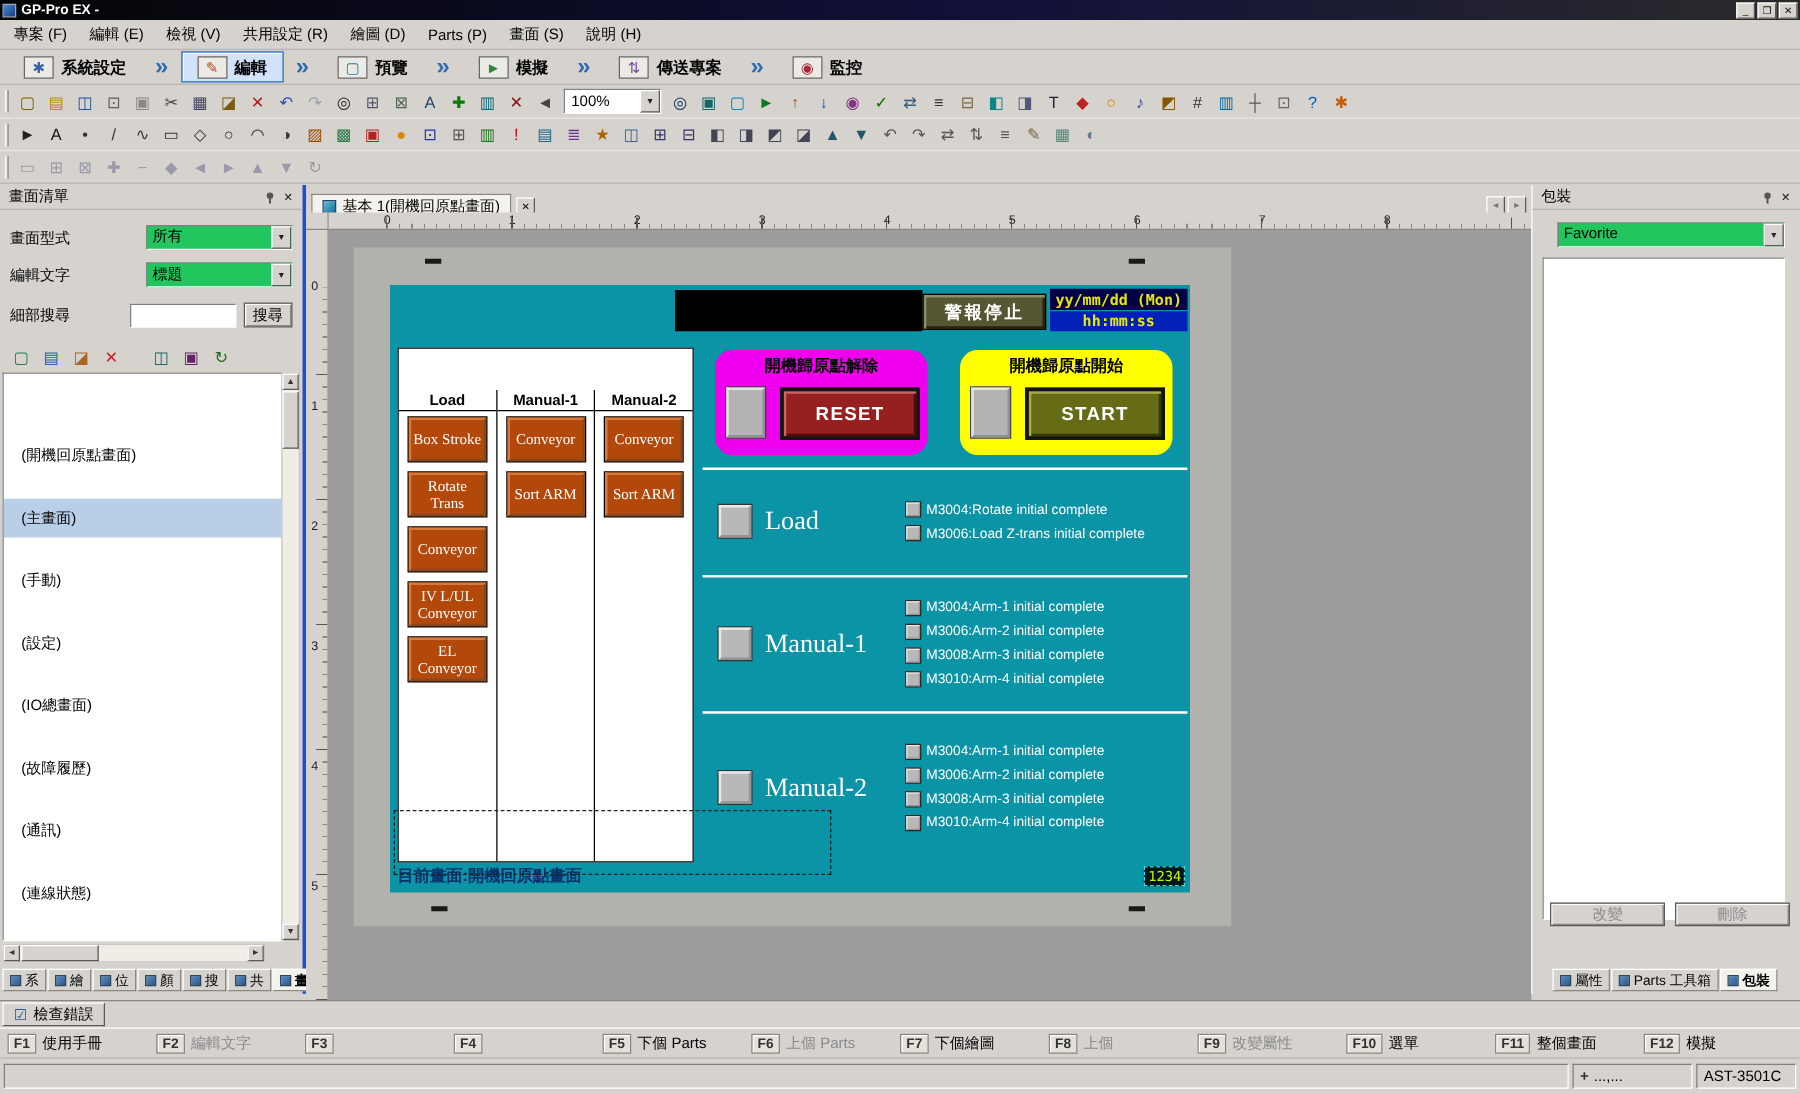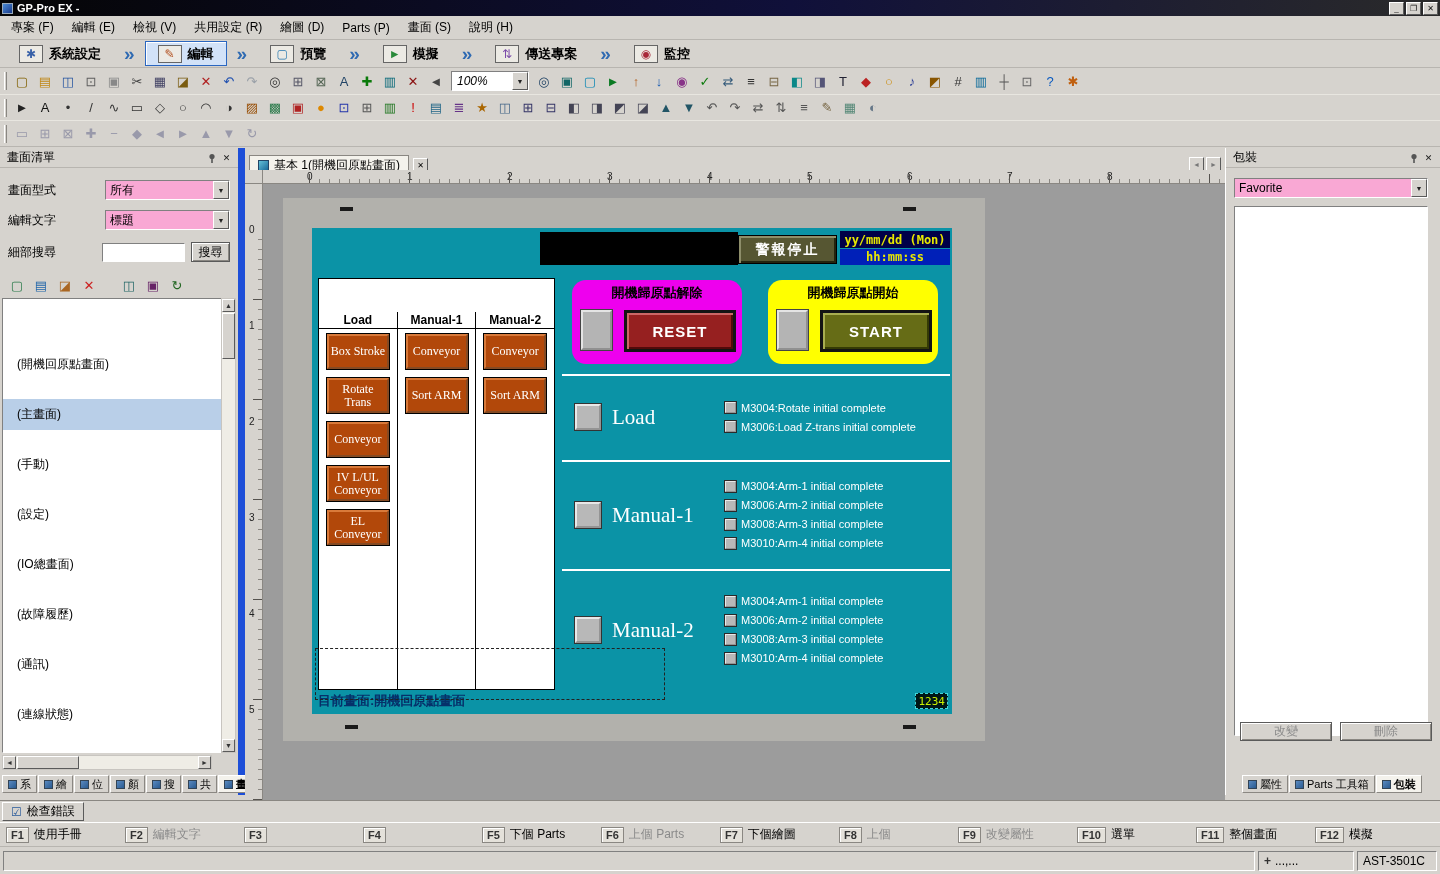--- a/index.html
+++ b/index.html
@@ -27,35 +27,35 @@
 
   
   .toolbar{position:absolute;left:0;width:100%;display:flex;align-items:center;padding-left:2px;}
   .tb1{top:68px;height:26px;}
   .tb2{top:94px;height:26px;border-top:1px solid #e8e6e0;}
   .tb3{top:120px;height:27px;border-top:1px solid #e8e6e0;border-bottom:1px solid #b8b5b0;}
   .grip{width:3px;height:18px;border-left:1px solid #fff;border-right:1px solid #8a8782;margin:0 4px 0 2px;}
   .tb-group{display:flex;gap:1px;align-items:center;}
   .tbtn{width:22px;height:20px;display:flex;align-items:center;justify-content:center;font-size:13px;line-height:1;}
   .zoom-box{display:flex;align-items:center;height:20px;width:78px;background:#fff;border:1px solid;border-color:#808080 #fff #fff #808080;margin:0 4px;}
-  .zoom-box .zv{flex:1;padding-left:5px;font-style:italic;}
+  .zoom-box .zv{flex:1;padding-left:5px;}
   .dd-arrow{width:16px;height:18px;background:#d6d3ce;border:1px solid;border-color:#fff #5a5a5a #5a5a5a #fff;font-size:7px;display:flex;align-items:center;justify-content:center;color:#222;}
 
   
   .panel{position:absolute;top:148px;height:647px;background:#d6d3ce;}
-  .left-panel{left:0;width:245px;border-right:7px solid #1d4ed8;}
+  .left-panel{left:0;width:245px;border-right:3px solid #1d4ed8;}
   .right-panel{left:1225px;width:215px;border-left:1px solid #fff;}
   .panel-title{height:20px;display:flex;align-items:center;padding:0 4px 0 7px;border-bottom:1px solid #b8b5b0;}
   .panel-title .pt-label{flex:1;}
   .pt-btn{width:15px;height:14px;display:flex;align-items:center;justify-content:center;font-size:9px;color:#222;}
 
   .form-row{position:absolute;left:8px;right:8px;height:20px;display:flex;align-items:center;}
   .fr1{top:32px;} .fr2{top:62px;} .fr3{top:94px;}
   .form-row label{width:97px;}
-  .combo{display:flex;height:20px;background:#f9a8d4;border:1px solid;border-color:#808080 #fff #fff #808080;align-items:center;flex:1;}
+  .combo{display:flex;height:20px;background:#22c55e;border:1px solid;border-color:#808080 #fff #fff #808080;flex:1;margin-left:12px;}
   .combo .combo-val{flex:1;padding-left:4px;white-space:nowrap;overflow:hidden;}
   .textbox{width:86px;height:19px;background:#fff;border:1px solid;border-color:#808080 #fff #fff #808080;}
   .btn{background:#d6d3ce;border:1px solid #5a5a5a;box-shadow:inset 1px 1px 0 #fff, inset -1px -1px 0 #8a8782;font-size:12px;}
   .btn-search{width:40px;height:20px;margin-left:6px;}
 
   .slp-tools{position:absolute;left:6px;top:126px;height:22px;display:flex;gap:2px;align-items:center;}
   .slp-tools .tbtn:nth-of-type(5){margin-left:16px;}
   .slp-list{position:absolute;left:2px;top:150px;width:226px;height:455px;background:#fff;border:1px solid;border-color:#808080 #fff #fff #808080;padding-top:40px;overflow:hidden;}
   .slp-item{height:50px;display:flex;align-items:center;}
   .slp-item .lbl{display:block;width:100%;padding:7px 0 7px 14px;}

